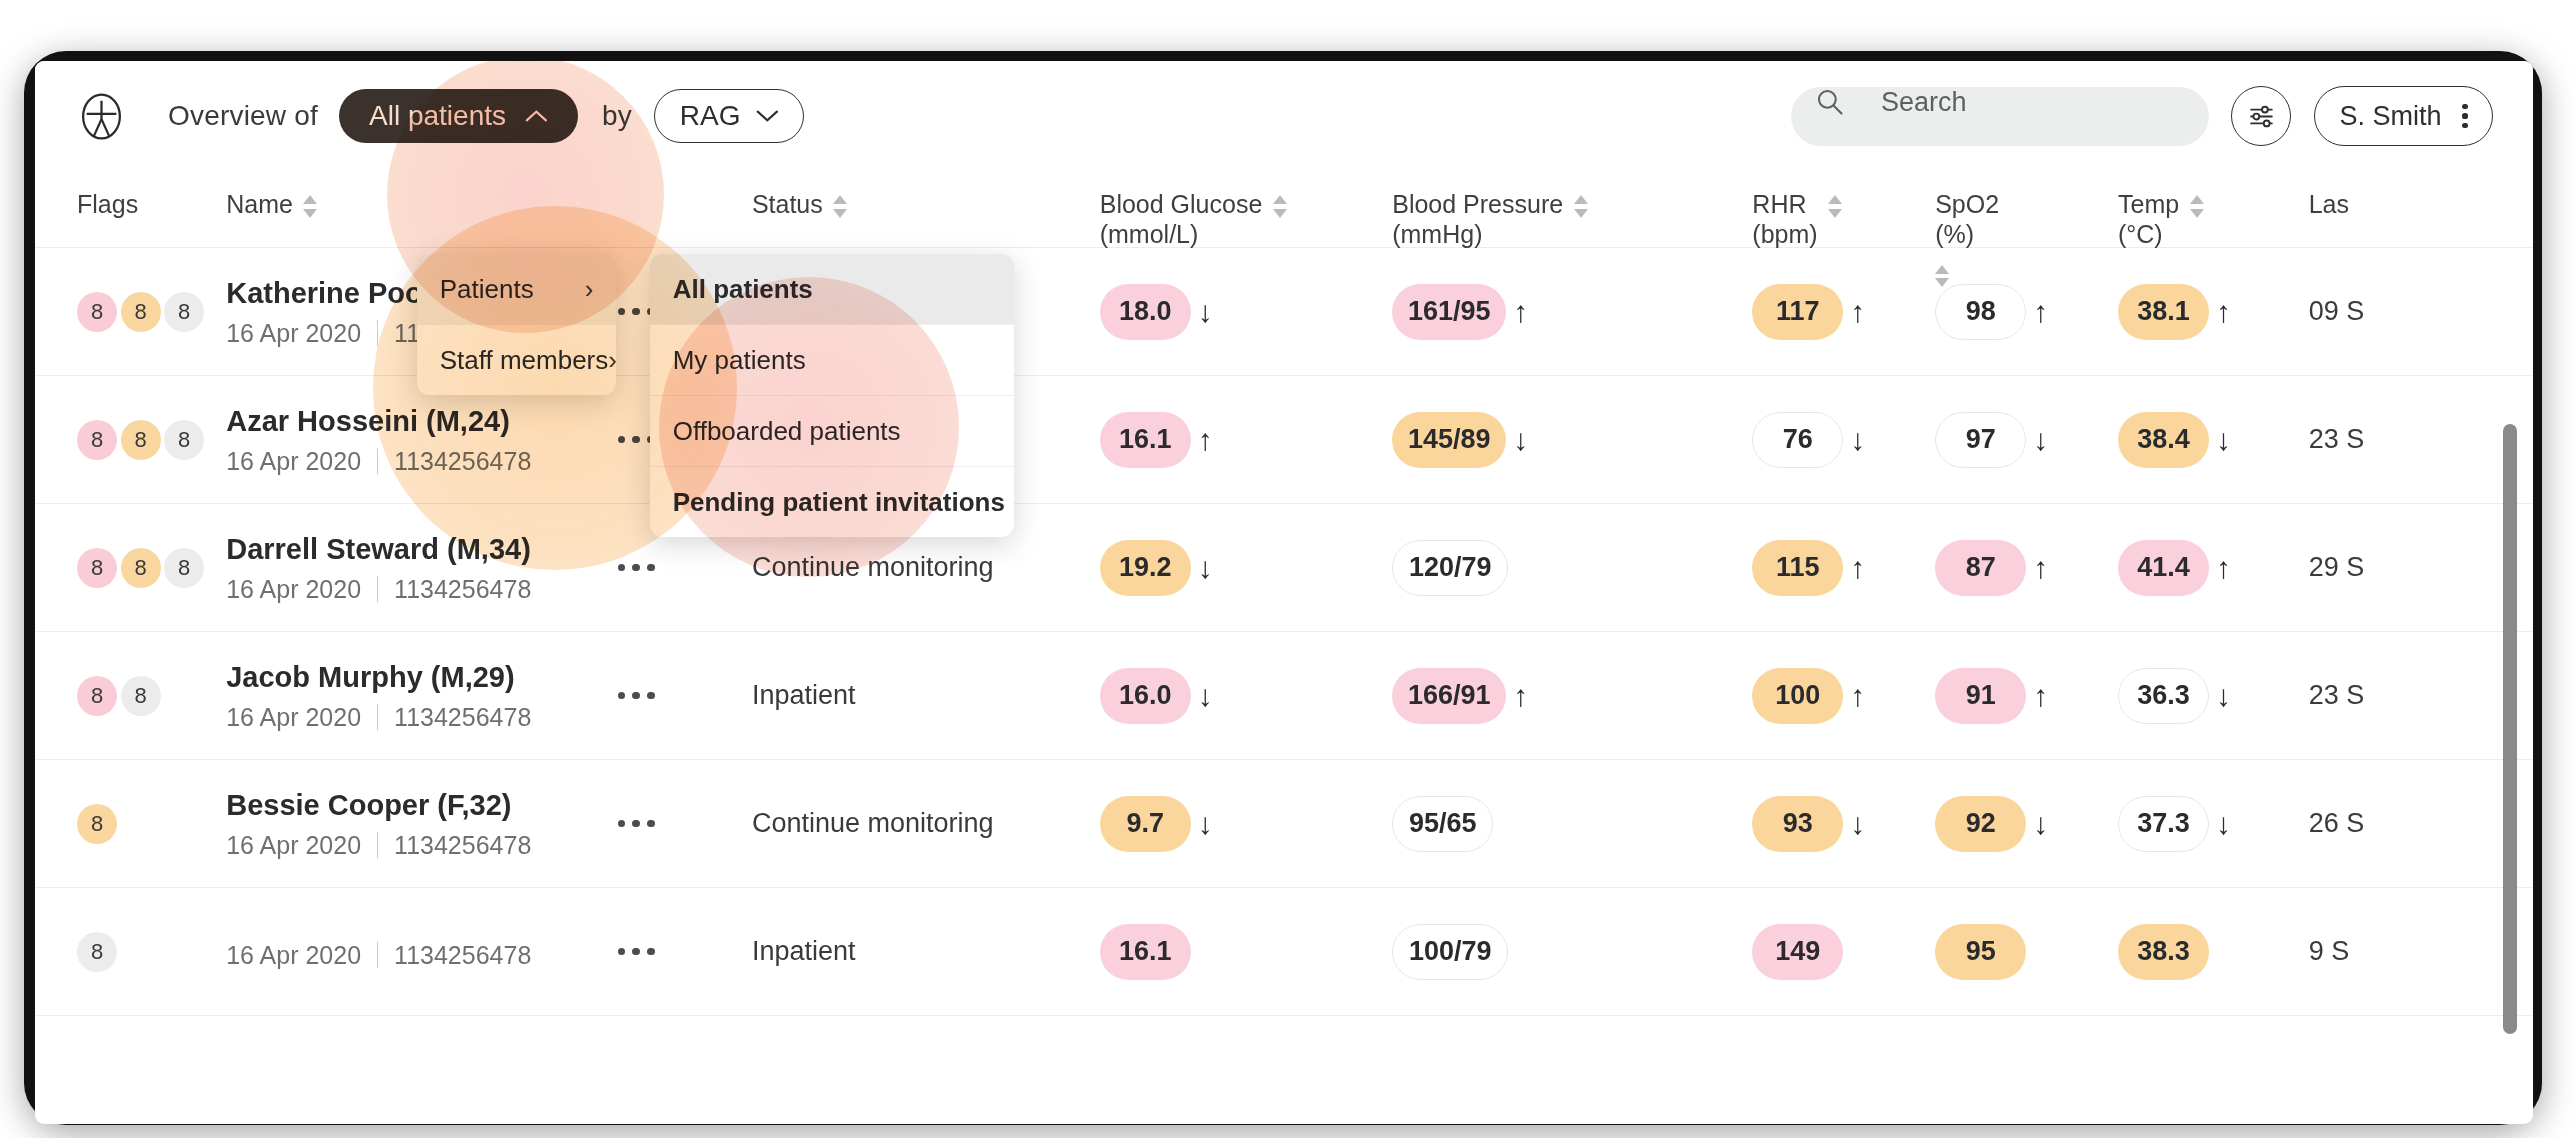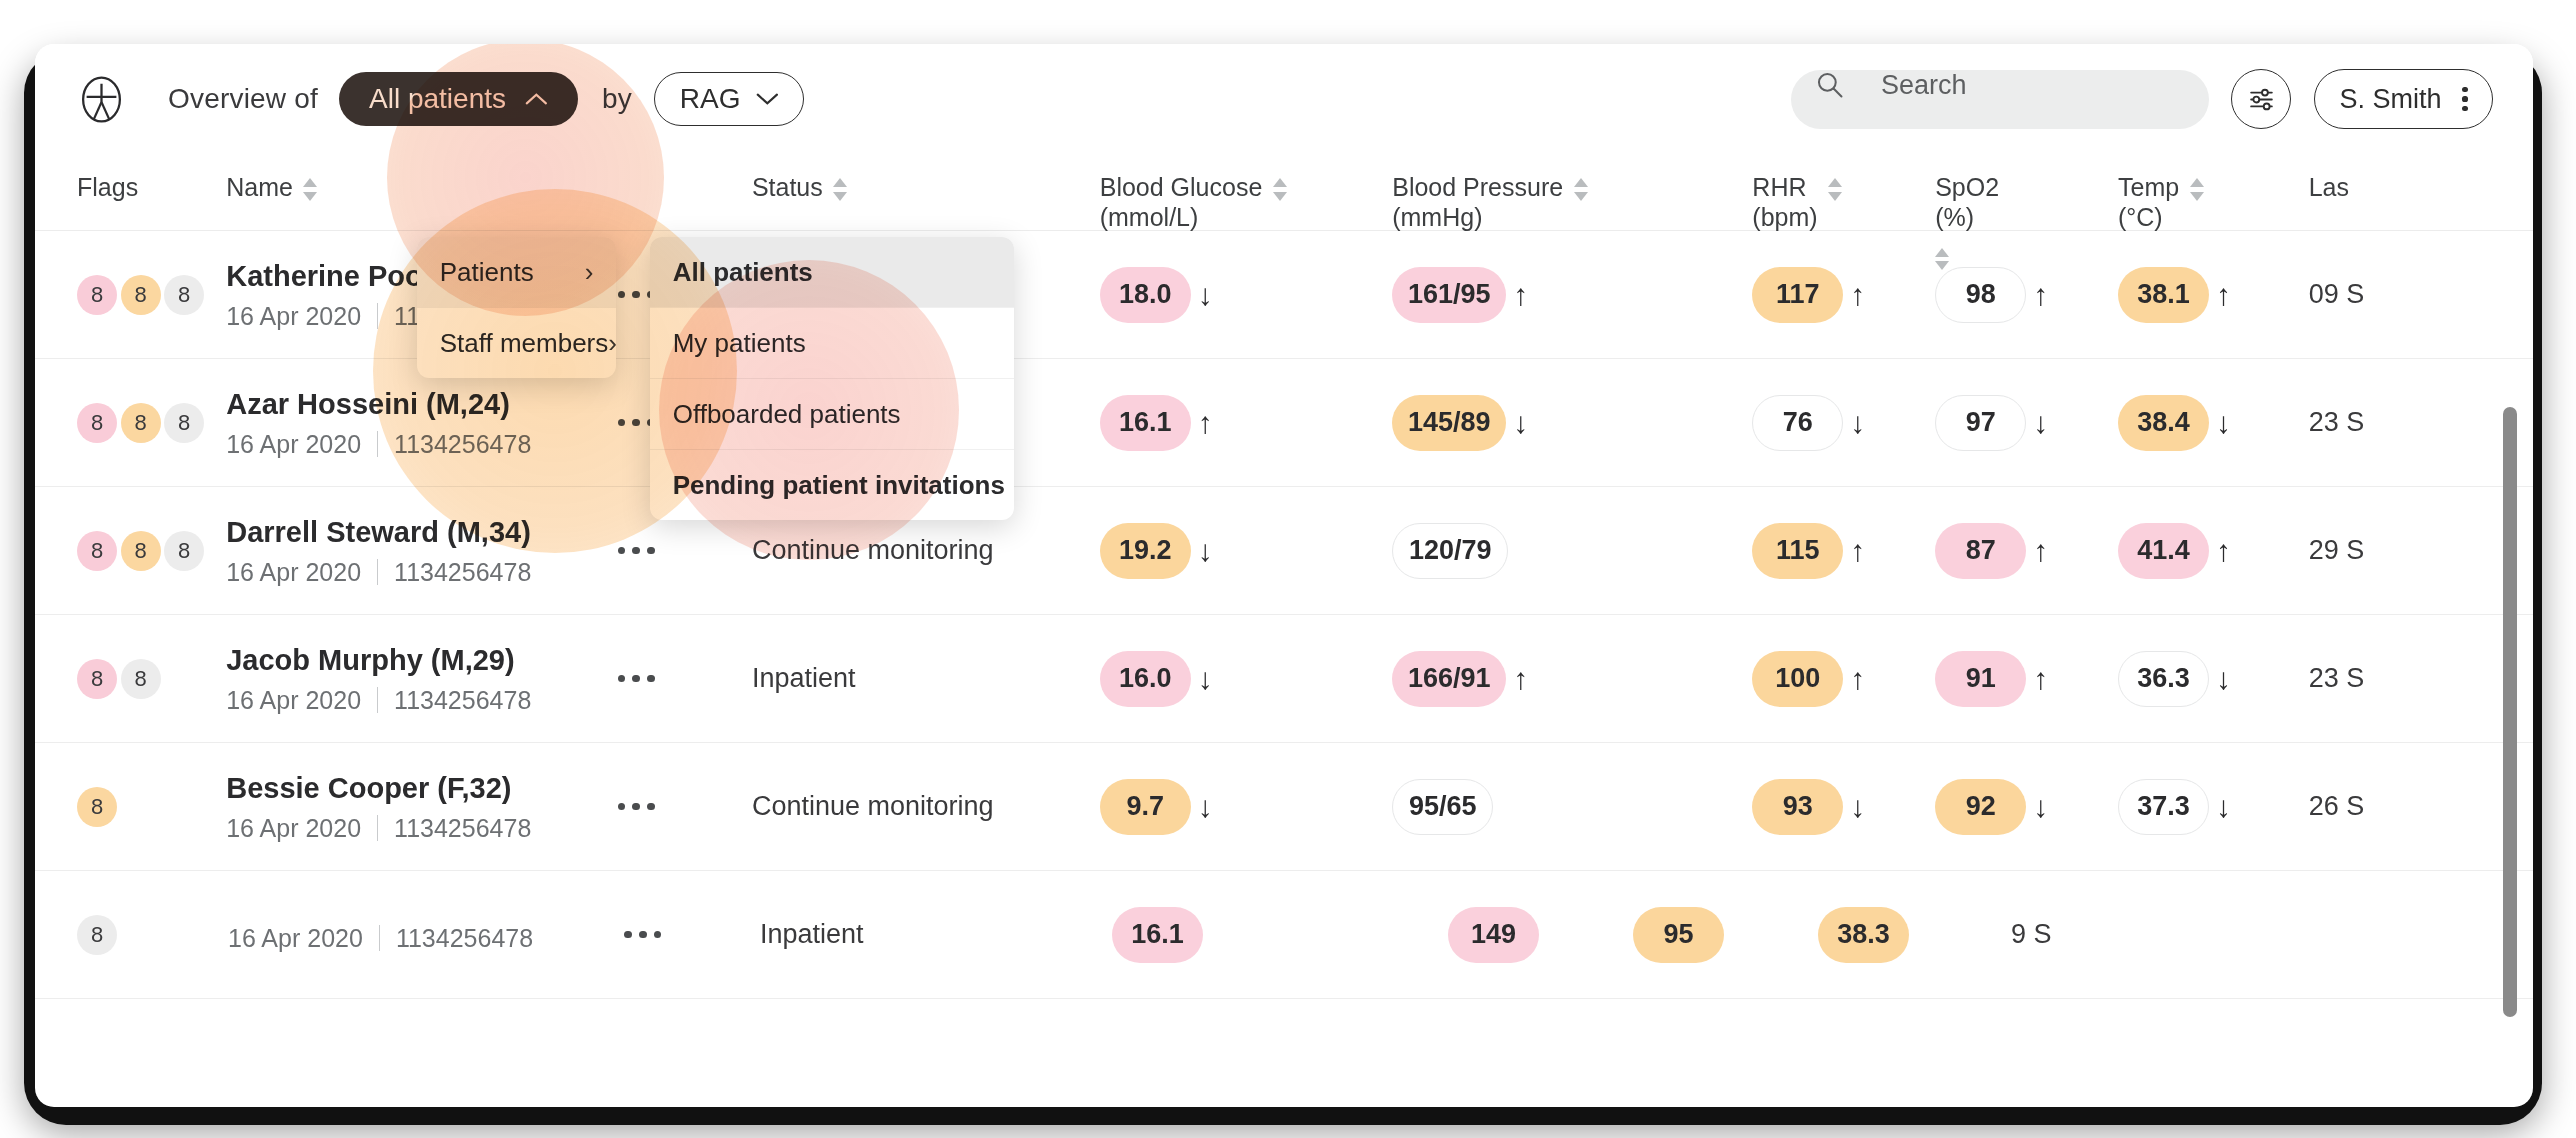--- a/index.html
+++ b/index.html
@@ -19,24 +19,24 @@
   .device-frame {
     position: absolute;
     left: 24.4px; top: 51px;
     width: 2518px; height: 1074px;
     background: #111111;
     border-radius: 42px;
     box-shadow: 0 8.7px 35px rgba(0,0,0,.35);
   }
   .device-screen {
     position: absolute;
-    left: 35px; top: 44px;
+    left: 35px; top: 61px;
     width: 2498px; height: 1063px;
     background: #ffffff;
-    border-radius: 19px;
+    border-radius: 9px;
     overflow: hidden;
   }
 
   
   .appbar {
     position: absolute;
     left: 0; top: 0;
     width: 2498px; height: 110px;
     background: #ffffff;
     display: flex;
@@ -741,20 +741,26 @@
                 <i></i>
               </span>
             </div>
             <div class="c-status"><span class="status-txt">Inpatient</span></div>
             <div class="th c-bg">
               <div class="vital">
                 <span class="chip red">16.1</span>
                 <span class="arrow blank">↑</span>
               </div>
             </div>
+            <div class="th c-bp">
+              <div class="vital">
+                <span class="chip none">100/79</span>
+                <span class="arrow blank">↑</span>
+              </div>
+            </div>
             <div class="th c-rhr">
               <div class="vital">
                 <span class="chip red">149</span>
                 <span class="arrow blank">↑</span>
               </div>
             </div>
             <div class="th c-spo2">
               <div class="vital">
                 <span class="chip amber">95</span>
                 <span class="arrow blank">↑</span>

